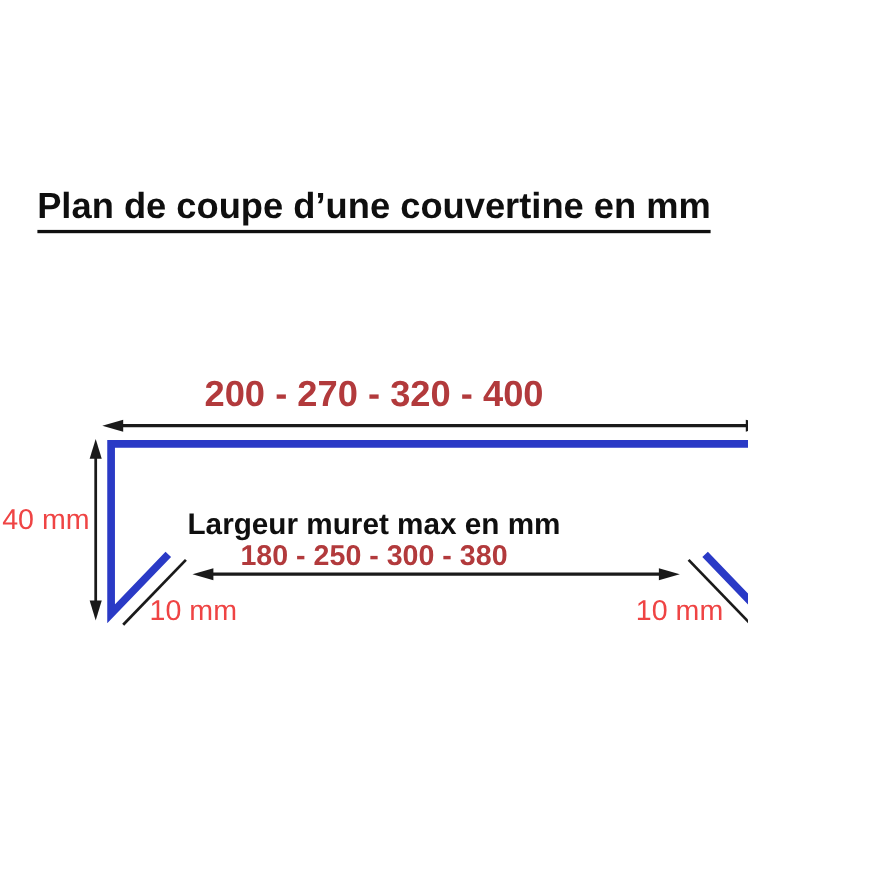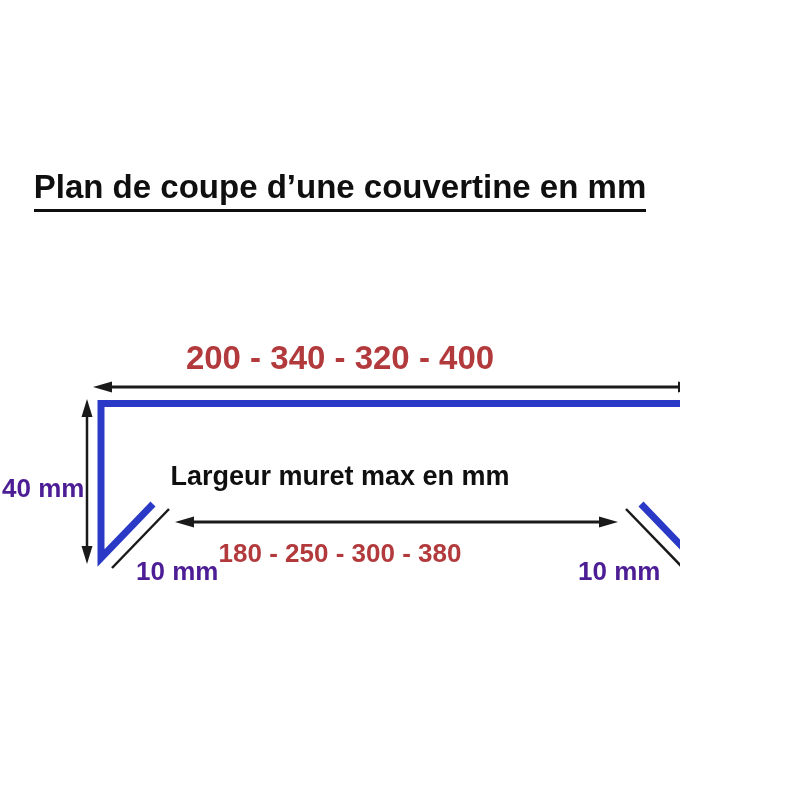--- a/index.html
+++ b/index.html
@@ -44,32 +44,31 @@
     font-weight: bold;
     color: #b23a3c;
   }
   .muret-label-row { top: 461px; }
   .muret-label {
     font-size: 27px;
     font-weight: bold;
     color: #0f0f0f;
     text-align: right;
   }
-  .muret-values-row { top: 490px; margin-top: 48px; }
+  .muret-values-row { top: 490px; }
   .muret-values {
     font-size: 26px;
     font-weight: bold;
     color: #b23a3c;
   }
   .dim-label {
     font-size: 26px;
-    font-weight: bold;
-    color: #4c1d95;
+    font-weight: normal;
+    color: #ef4444;
     white-space: nowrap;
-    margin-top: 16px;
   }
   .h40-left  { top: 457px; left: 2px;   width: 78px; text-align: center; }
   .h40-right { top: 457px; left: 716px; width: 84px; text-align: center; }
   .d10-left  { top: 540px; left: 136px; }
   .d10-right { top: 540px; left: 578px; }
   .drawing-svg {
     position: absolute;
     top: 0;
     left: 0;
   }
@@ -78,21 +77,21 @@
 <body>
 
 <div class="canvas">
 
   <div class="abs center-row title-row">
     <span class="title">Plan de coupe d’une couvertine en mm</span>
   </div>
 
 
   <div class="abs center-row couvertine-values-row">
-    <span class="couvertine-values">200 - 340 - 320 - 400</span>
+    <span class="couvertine-values">200 - 270 - 320 - 400</span>
   </div>
 
   <svg class="drawing-svg" width="800" height="800" viewBox="0 0 800 800">
 
     <g stroke="#1a1a1a" fill="#1a1a1a">
       <line x1="106" y1="387" x2="684" y2="387" stroke-width="3"></line>
       <polygon points="93,387 112,381.5 112,392.5" stroke="none"></polygon>
       <polygon points="697,387 678,381.5 678,392.5" stroke="none"></polygon>
     </g>
 

